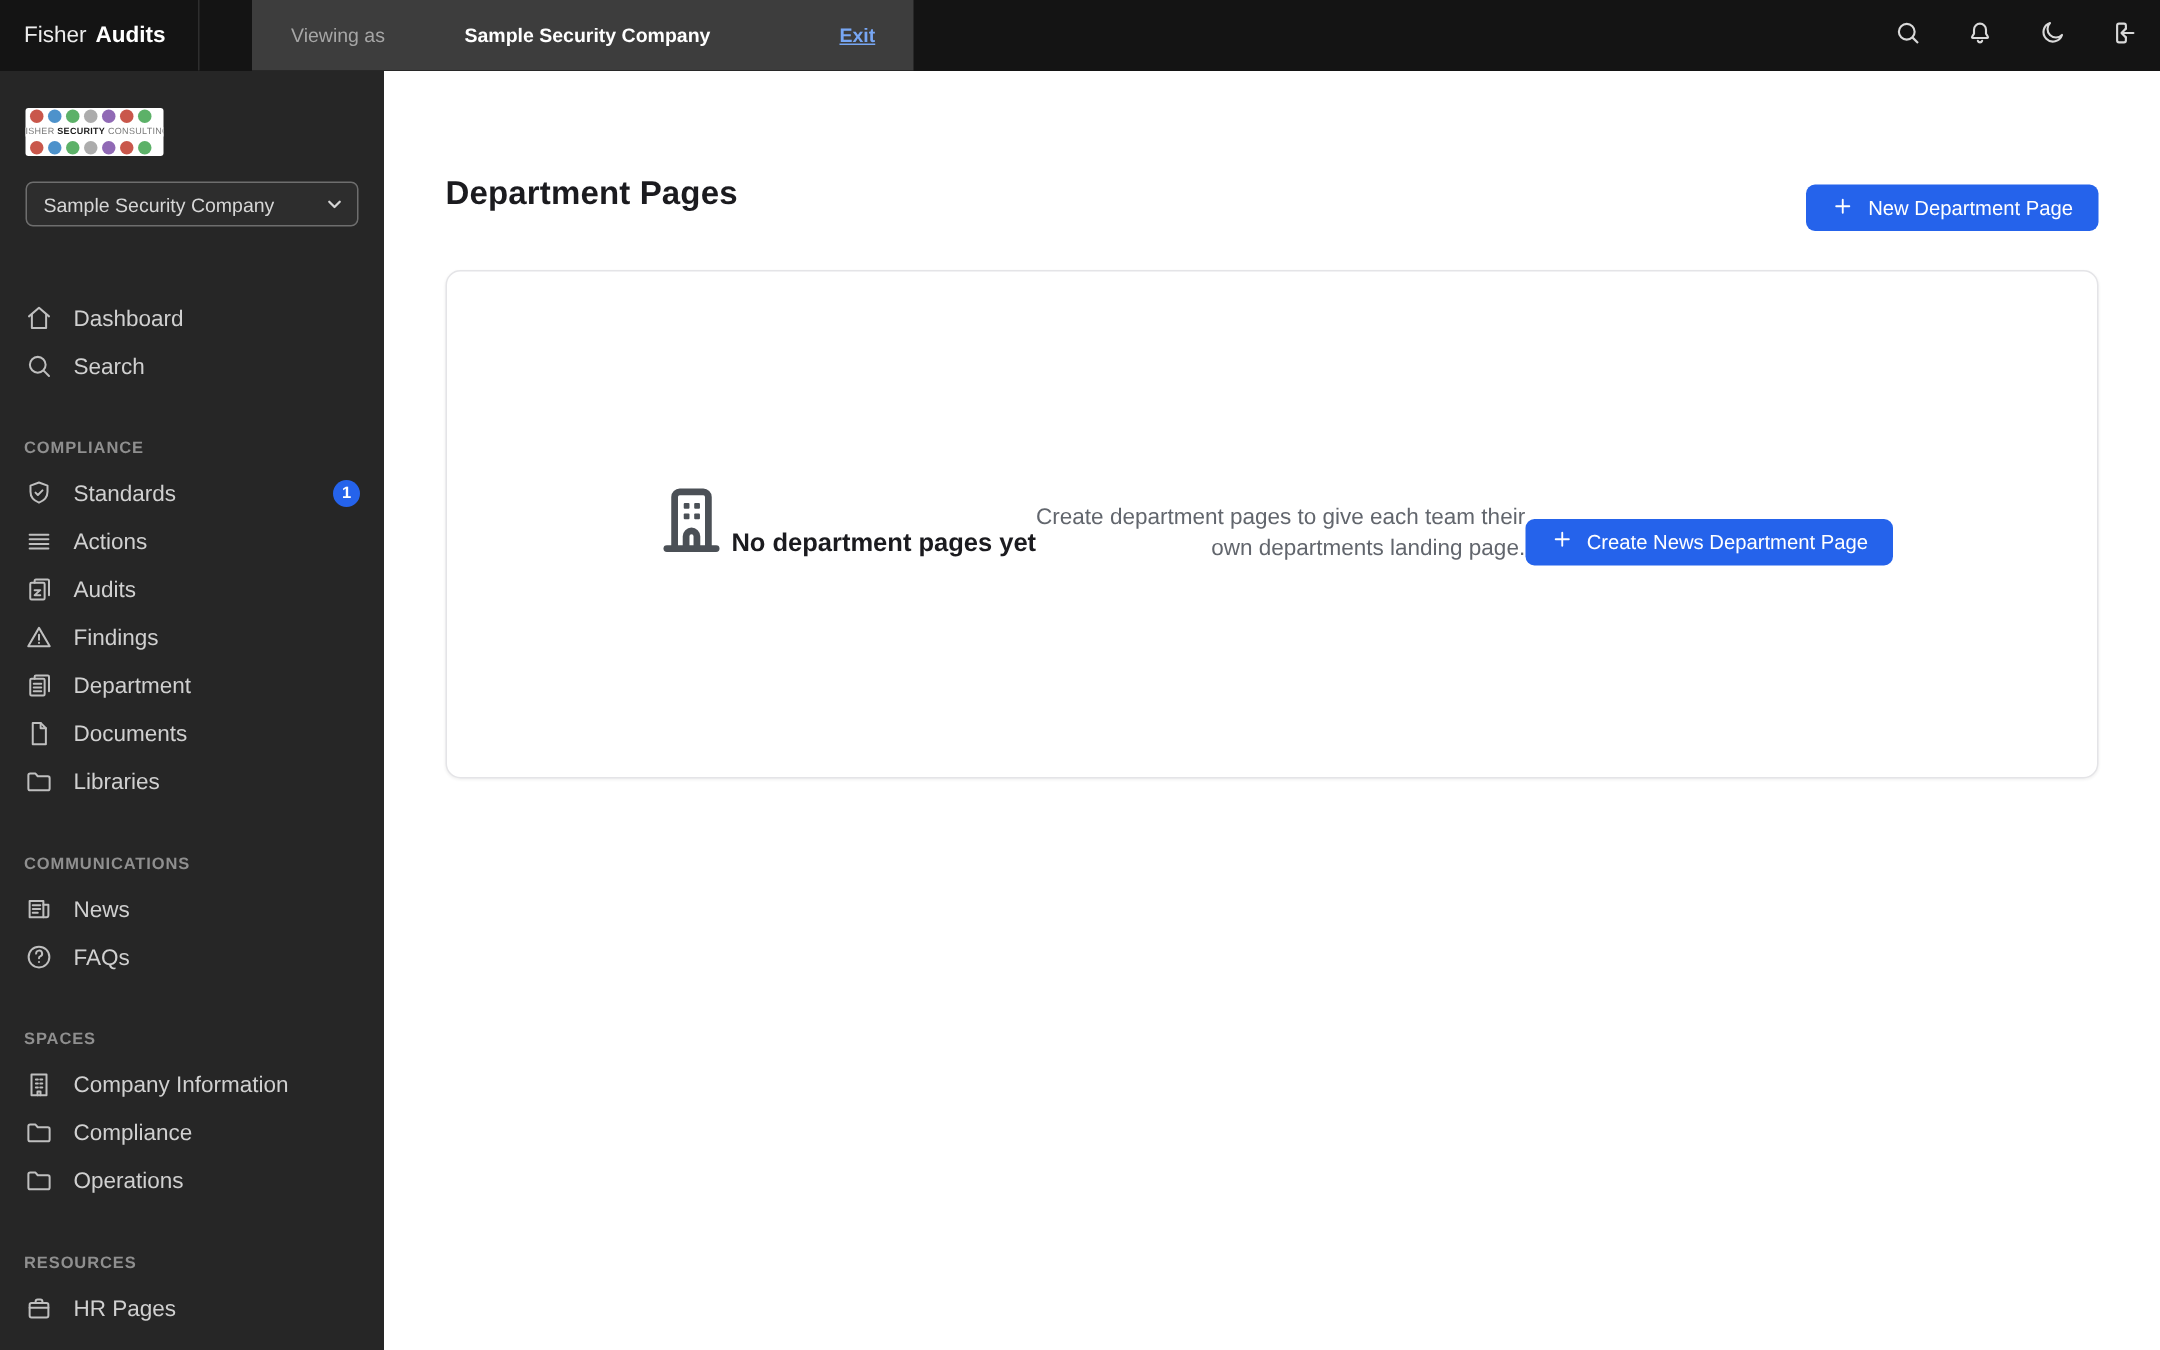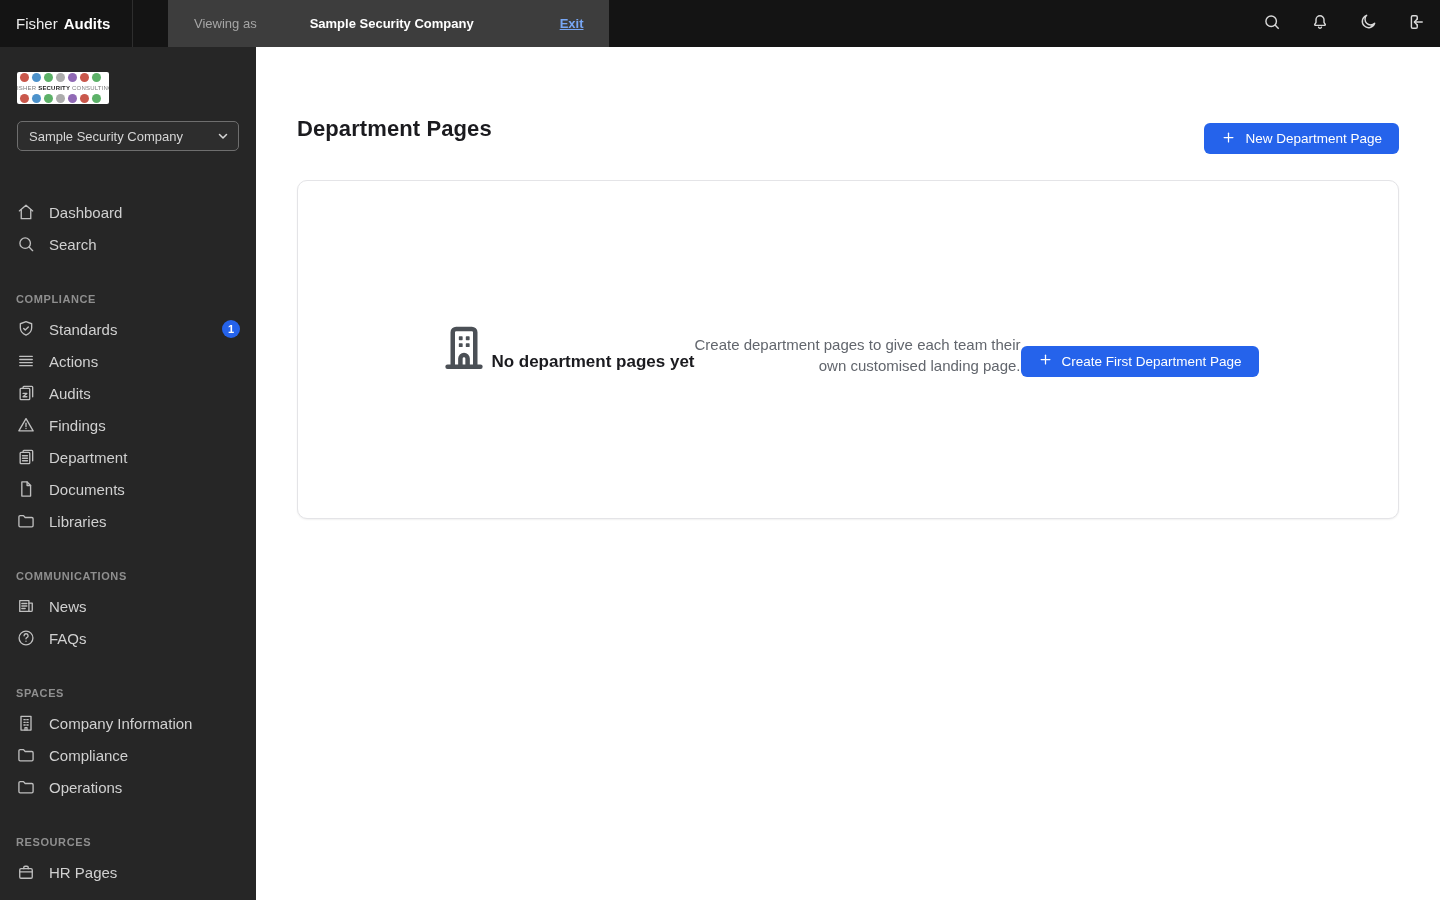--- a/index.html
+++ b/index.html
@@ -355,25 +355,25 @@
         <rect x="9.7" y="6.8" width="1.7" height="1.7" rx=".3" fill="currentColor" stroke="none"></rect>
         <rect x="12.8" y="6.8" width="1.7" height="1.7" rx=".3" fill="currentColor" stroke="none"></rect>
         <rect x="9.7" y="9.9" width="1.7" height="1.7" rx=".3" fill="currentColor" stroke="none"></rect>
         <rect x="12.8" y="9.9" width="1.7" height="1.7" rx=".3" fill="currentColor" stroke="none"></rect>
         <path d="M10.4 20.3v-3.6a1.6 1.6 0 0 1 3.2 0v3.6"></path>
       </svg>
     </span>
     <h2 class="empty-title">No department pages yet</h2>
     <p class="empty-desc">
       <span>Create department pages to give each team their</span><br>
-      <span>own customised landing page.</span>
+      <span>own departments landing page.</span>
     </p>
     <button class="btn-primary cta-btn">
       <span>
         <svg viewBox="0 0 24 24" fill="none" stroke="currentColor" stroke-width="2" stroke-linecap="round" width="15" height="15">
             <path d="M12 5v14"></path>
             <path d="M5 12h14"></path>
           </svg>
       </span>
-      <span>Create First Department Page</span>
+      <span>Create News Department Page</span>
     </button>
   </section>
 </main>
 
 </body></html>

